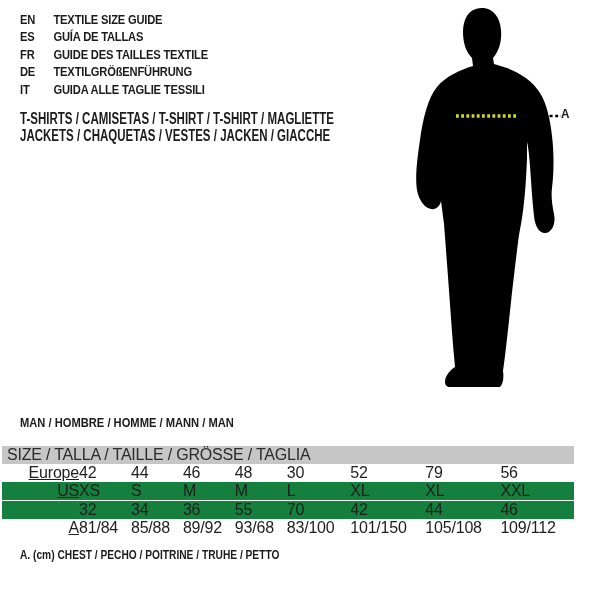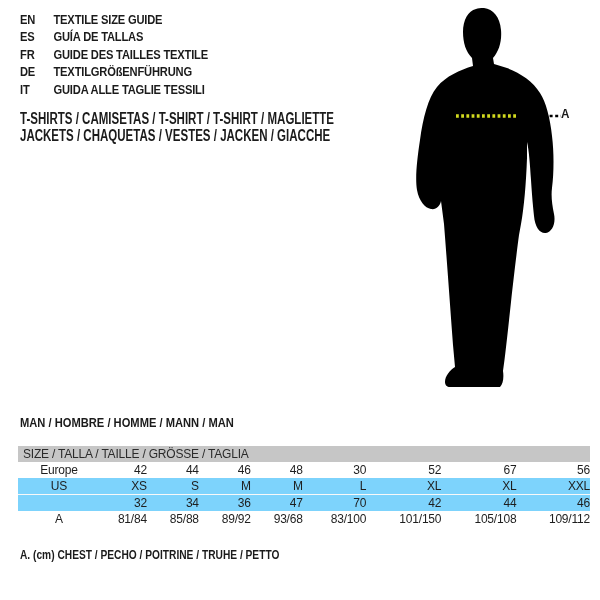--- a/index.html
+++ b/index.html
@@ -14,26 +14,26 @@
   
   .cats{position:absolute;left:20px;top:110px;transform:scaleX(0.72);transform-origin:0 0;}
   .cat-line{line-height:17.4px;font-size:16px;font-weight:700;white-space:nowrap;}
   
   .figure-svg{position:absolute;left:400px;top:0;width:200px;height:400px;}
   .marker-a{position:absolute;left:561px;top:106px;font-size:13px;font-weight:700;transform:scaleX(0.9);transform-origin:0 0;}
   
   .section-title{position:absolute;left:20px;top:416px;font-size:12px;font-weight:700;line-height:14px;
     transform:scaleX(0.93);transform-origin:0 0;white-space:nowrap;}
   
-  .size-table{position:absolute;left:18px;top:446px;width:572px;border-collapse:collapse;
-    font-size:12px;letter-spacing:-0.2px;color:#1e1e1e;}
-  .size-table td{padding:0;height:16px;text-align:right;vertical-align:middle;font-weight:400;}
-  .size-table td.lbl{text-align:center;padding-left:5px;width:72px;}
+  .size-table{position:absolute;left:2px;top:446px;width:572px;border-collapse:collapse;
+    font-size:16px;letter-spacing:-0.2px;color:#1e1e1e;}
+  .size-table td{padding:0;height:16px;text-align:left;vertical-align:middle;font-weight:400;}
+  .size-table td.lbl{text-align:right;padding-left:5px;width:72px;text-decoration:underline;}
   .size-table tr.thead td{background:#c6c6c6;text-align:left;padding-left:5px;height:16px;color:#2b2b2b;}
-  .size-table tr.r-gray td{background:#7dd3fc;}
+  .size-table tr.r-gray td{background:#15803d;}
   .size-table tr.sep td{border-bottom:1px solid #f8f8f8;}
   
   .footnote{position:absolute;left:20px;top:548px;font-size:12px;font-weight:700;
     transform:scaleX(0.85);transform-origin:0 0;white-space:nowrap;}
 </style>
 </head>
 <body>
 
 <div class="stage">
 
@@ -114,40 +114,40 @@
         <td colspan="9">SIZE / TALLA / TAILLE / GRÖSSE / TAGLIA</td>
       </tr>
       <tr>
         <td class="lbl">Europe</td>
         <td>42</td>
         <td>44</td>
         <td>46</td>
         <td>48</td>
         <td>30</td>
         <td>52</td>
-        <td>67</td>
+        <td>79</td>
         <td>56</td>
       </tr>
       <tr class="r-gray sep">
         <td class="lbl">US</td>
         <td>XS</td>
         <td>S</td>
         <td>M</td>
         <td>M</td>
         <td>L</td>
         <td>XL</td>
         <td>XL</td>
         <td>XXL</td>
       </tr>
       <tr class="r-gray">
         <td class="lbl"></td>
         <td>32</td>
         <td>34</td>
         <td>36</td>
-        <td>47</td>
+        <td>55</td>
         <td>70</td>
         <td>42</td>
         <td>44</td>
         <td>46</td>
       </tr>
       <tr>
         <td class="lbl">A</td>
         <td>81/84</td>
         <td>85/88</td>
         <td>89/92</td>

